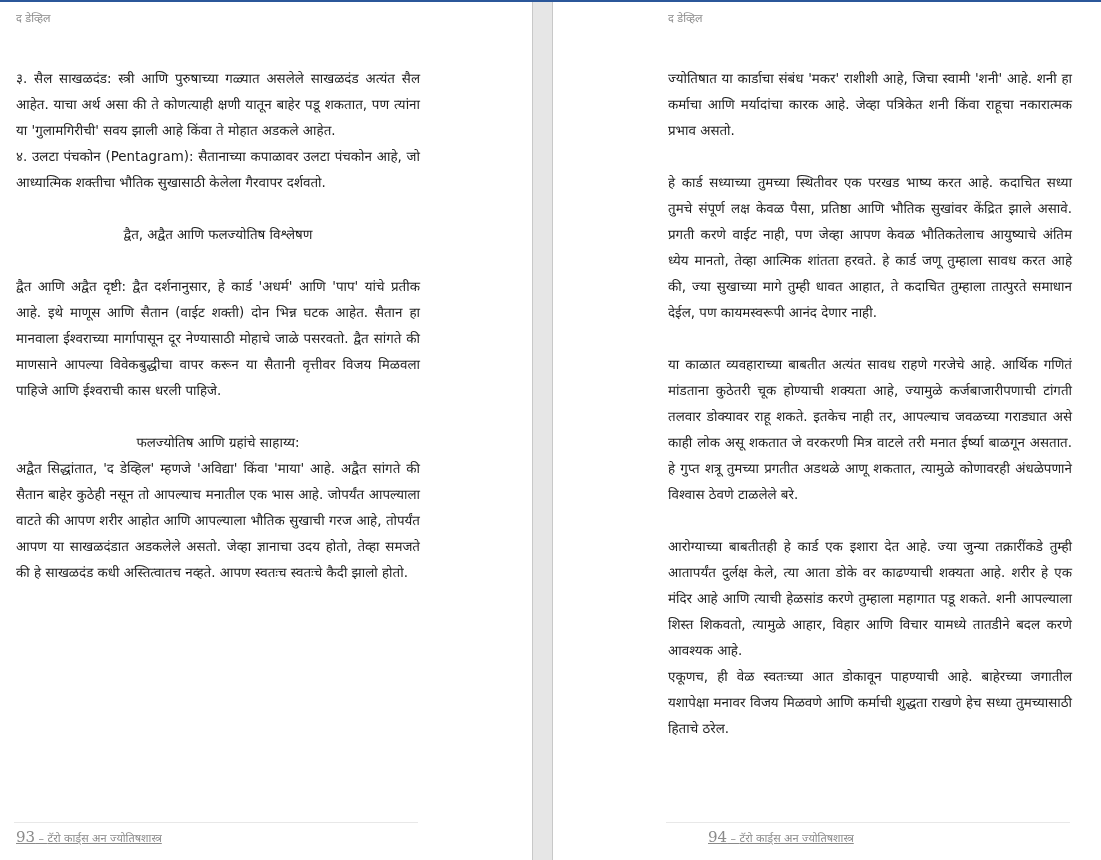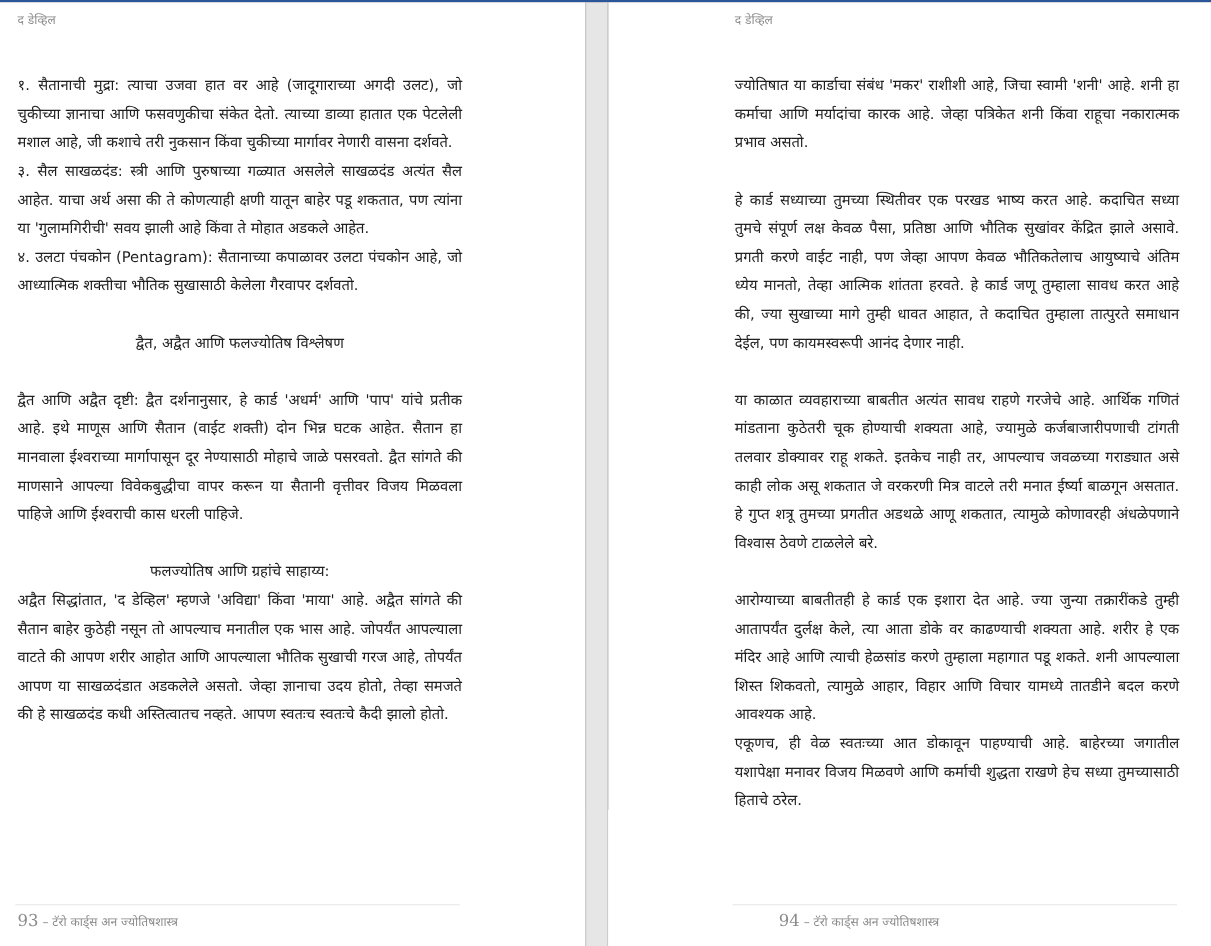--- a/index.html
+++ b/index.html
@@ -10,21 +10,21 @@
     overflow: hidden;
     background: #ffffff;
     font-family: "DejaVu Sans", "Liberation Sans", sans-serif;
   }
   .viewer {
     position: relative;
     width: 1101px;
     height: 736px;
     border-top: 2px solid #2b579a;
     box-sizing: border-box;
-    background: #404040;
+    background: #fde047;
   }
   .page {
     position: absolute;
     top: 0;
     height: 858px;
     background: #ffffff;
   }
   .page-left { left: 0; width: 532px; }
   .page-right { left: 553px; width: 548px; }
   .gutter {
@@ -75,37 +75,37 @@
   }
   .page-left .footer-rule { left: 14px; }
   .page-right .footer-rule { left: 113px; }
 
   .footer {
     position: absolute;
     top: 826px;
     font-size: 11px;
     color: #8a8a8a;
     white-space: nowrap;
+    text-decoration: underline;
   }
   .page-left .footer { left: 16px; }
   .page-right .footer { left: 115px; margin-left: 40px; }
   .footer .pnum {
     font-family: "DejaVu Serif", "Liberation Serif", serif;
     font-size: 15px;
   }
 </style>
 </head>
 <body>
 
 <div class="viewer">
 
   <div class="page page-left">
     <div class="running-head">द डेव्हिल</div>
     <div class="body-text">
-      <p class="para">१. सैतानाची मुद्रा: त्याचा उजवा हात वर आहे (जादूगाराच्या अगदी उलट), जो चुकीच्या ज्ञानाचा आणि फसवणुकीचा संकेत देतो. त्याच्या डाव्या हातात एक पेटलेली मशाल आहे, जी कशाचे तरी नुकसान किंवा चुकीच्या मार्गावर नेणारी वासना दर्शवते.</p>
       <p class="para">३. सैल साखळदंड: स्त्री आणि पुरुषाच्या गळ्यात असलेले साखळदंड अत्यंत सैल आहेत. याचा अर्थ असा की ते कोणत्याही क्षणी यातून बाहेर पडू शकतात, पण त्यांना या 'गुलामगिरीची' सवय झाली आहे किंवा ते मोहात अडकले आहेत.</p>
       <p class="para">४. उलटा पंचकोन (Pentagram): सैतानाच्या कपाळावर उलटा पंचकोन आहे, जो आध्यात्मिक शक्तीचा भौतिक सुखासाठी केलेला गैरवापर दर्शवतो.</p>
       <div class="gap"></div>
       <p class="para left">द्वैत, अद्वैत आणि फलज्योतिष विश्लेषण</p>
       <div class="gap"></div>
       <p class="para">द्वैत आणि अद्वैत दृष्टी: द्वैत दर्शनानुसार, हे कार्ड 'अधर्म' आणि 'पाप' यांचे प्रतीक आहे. इथे माणूस आणि सैतान (वाईट शक्ती) दोन भिन्न घटक आहेत. सैतान हा मानवाला ईश्वराच्या मार्गापासून दूर नेण्यासाठी मोहाचे जाळे पसरवतो. द्वैत सांगते की माणसाने आपल्या विवेकबुद्धीचा वापर करून या सैतानी वृत्तीवर विजय मिळवला पाहिजे आणि ईश्वराची कास धरली पाहिजे.</p>
       <div class="gap"></div>
       <p class="para left">फलज्योतिष आणि ग्रहांचे साहाय्य:</p>
       <p class="para">अद्वैत सिद्धांतात, 'द डेव्हिल' म्हणजे 'अविद्या' किंवा 'माया' आहे. अद्वैत सांगते की सैतान बाहेर कुठेही नसून तो आपल्याच मनातील एक भास आहे. जोपर्यंत आपल्याला वाटते की आपण शरीर आहोत आणि आपल्याला भौतिक सुखाची गरज आहे, तोपर्यंत आपण या साखळदंडात अडकलेले असतो. जेव्हा ज्ञानाचा उदय होतो, तेव्हा समजते की हे साखळदंड कधी अस्तित्वातच नव्हते. आपण स्वतःच स्वतःचे कैदी झालो होतो.</p>
     </div>

